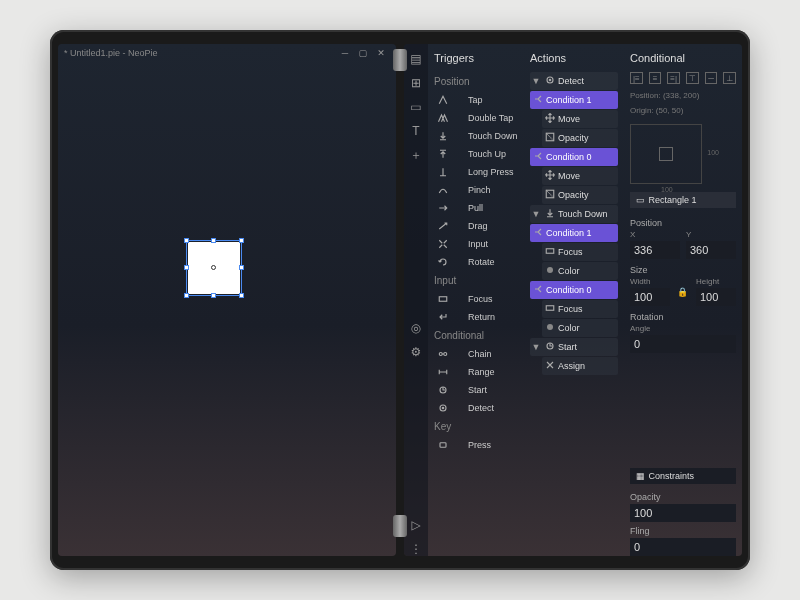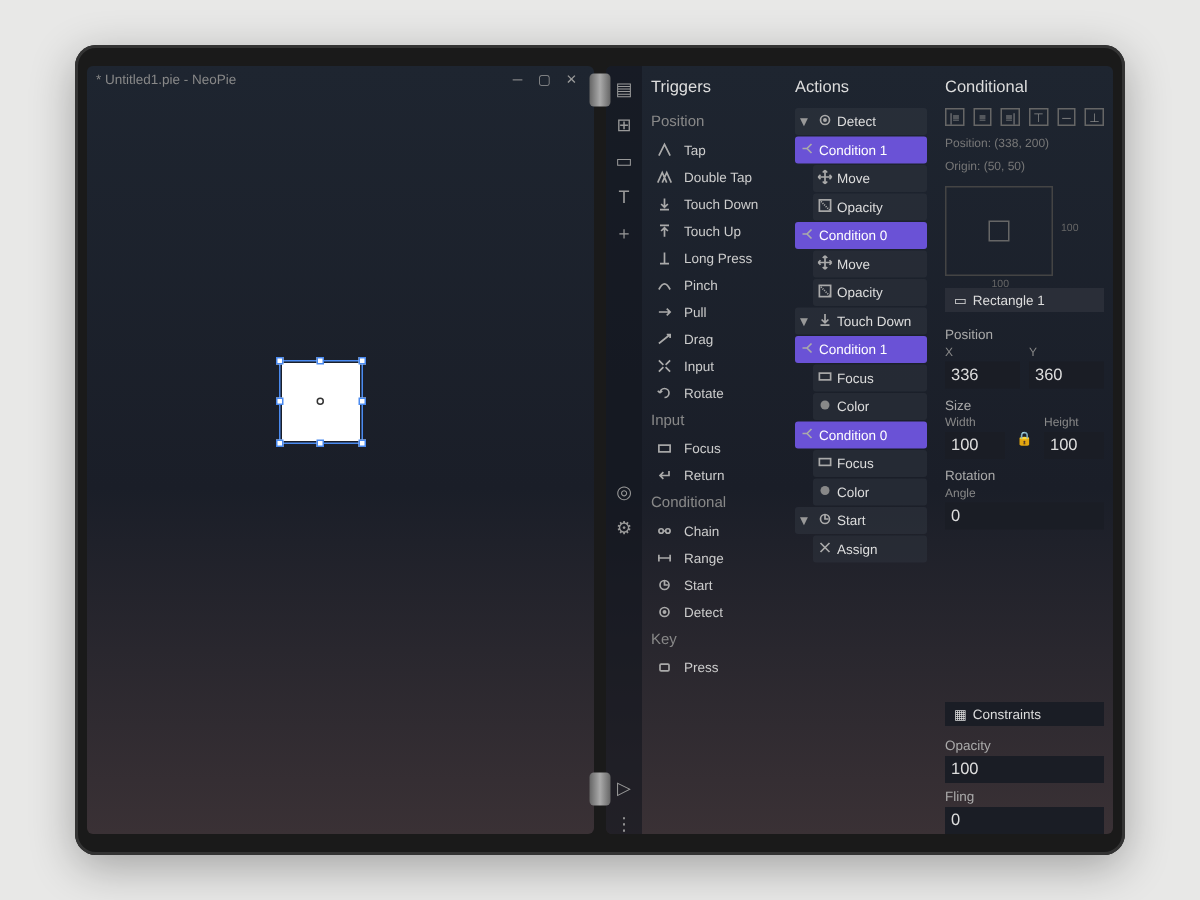--- a/index.html
+++ b/index.html
@@ -23,21 +23,21 @@
 .hd.ml{left:-3px;top:50%;margin-top:-3px}.hd.mr{right:-3px;top:50%;margin-top:-3px}
 .dot{position:absolute;left:50%;top:50%;width:5px;height:5px;margin:-3px 0 0 -3px;border:1px solid #333;border-radius:50%}
 .toolcol{width:24px;background:rgba(18,22,30,0.6);display:flex;flex-direction:column;align-items:center;padding-top:8px;gap:10px}
 .tb{width:14px;height:14px;display:flex;align-items:center;justify-content:center;color:#999;cursor:pointer;font-size:12px}
 .spacer{flex:1}
 .panel{flex:1;display:flex;flex-direction:column;padding:8px 6px 0 6px;overflow:hidden}
 .panel.trig{flex:0 0 96px}
 .panel.act{flex:0 0 100px}
 .panel h3{font-size:11px;font-weight:400;color:#ddd;margin-bottom:8px}
 .sec{font-size:10px;color:#888;margin:4px 0 4px 0}
-.row{display:flex;align-items:center;height:18px;gap:6px;color:#ccc;font-size:9px;cursor:pointer;padding-left:2px}
+.row{display:flex;align-items:center;height:18px;gap:18px;color:#ccc;font-size:9px;cursor:pointer;padding-left:2px}
 .row .ic{width:14px;height:12px;display:flex;align-items:center;justify-content:center;color:#aaa;font-size:10px}
 .arow{display:flex;align-items:center;height:18px;margin-bottom:1px;font-size:9px;color:#ddd;border-radius:2px;cursor:pointer}
 .arow .ar{width:12px;text-align:center;color:#999}
 .arow .ic{width:16px;text-align:center;color:#ccc}
 .arow.grp{background:rgba(50,55,65,0.5)}
 .arow.cond{background:#6a52d6;margin-left:0;color:#fff}
 .arow.sub{background:rgba(45,50,60,0.6);margin-left:12px}
 .prop-icons{display:flex;gap:6px;margin-bottom:6px}
 .pi{width:14px;height:12px;border:1px solid #666;font-size:8px;color:#888;display:flex;align-items:center;justify-content:center;cursor:pointer}
 .meta{font-size:8px;color:#777;line-height:1.4;margin-bottom:4px}

